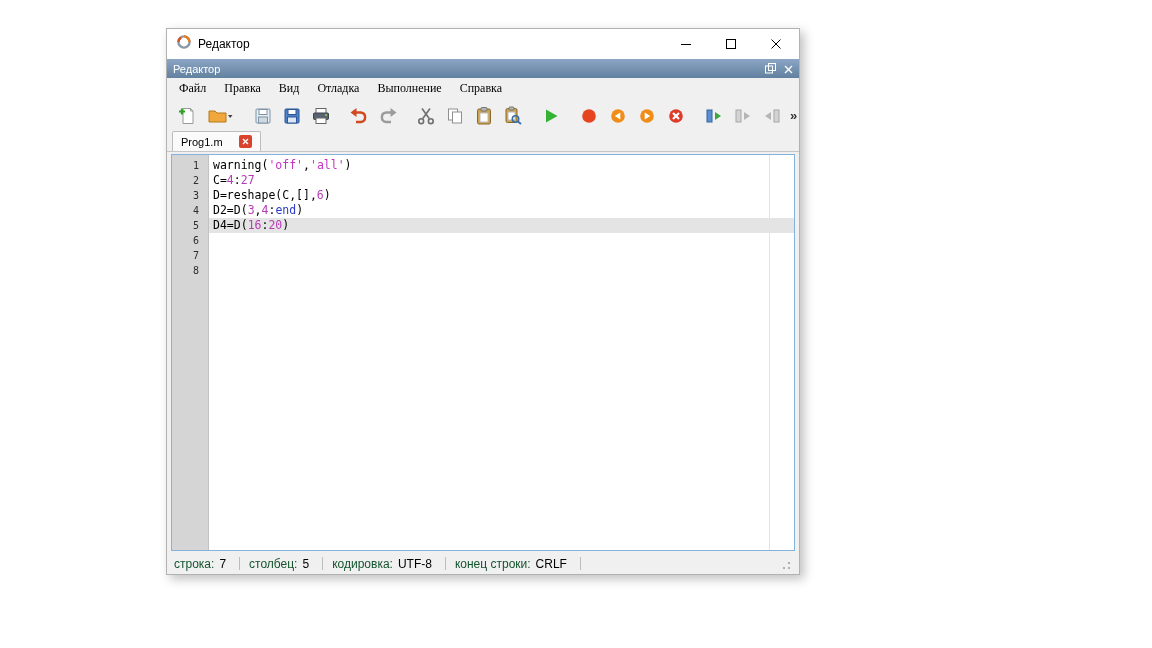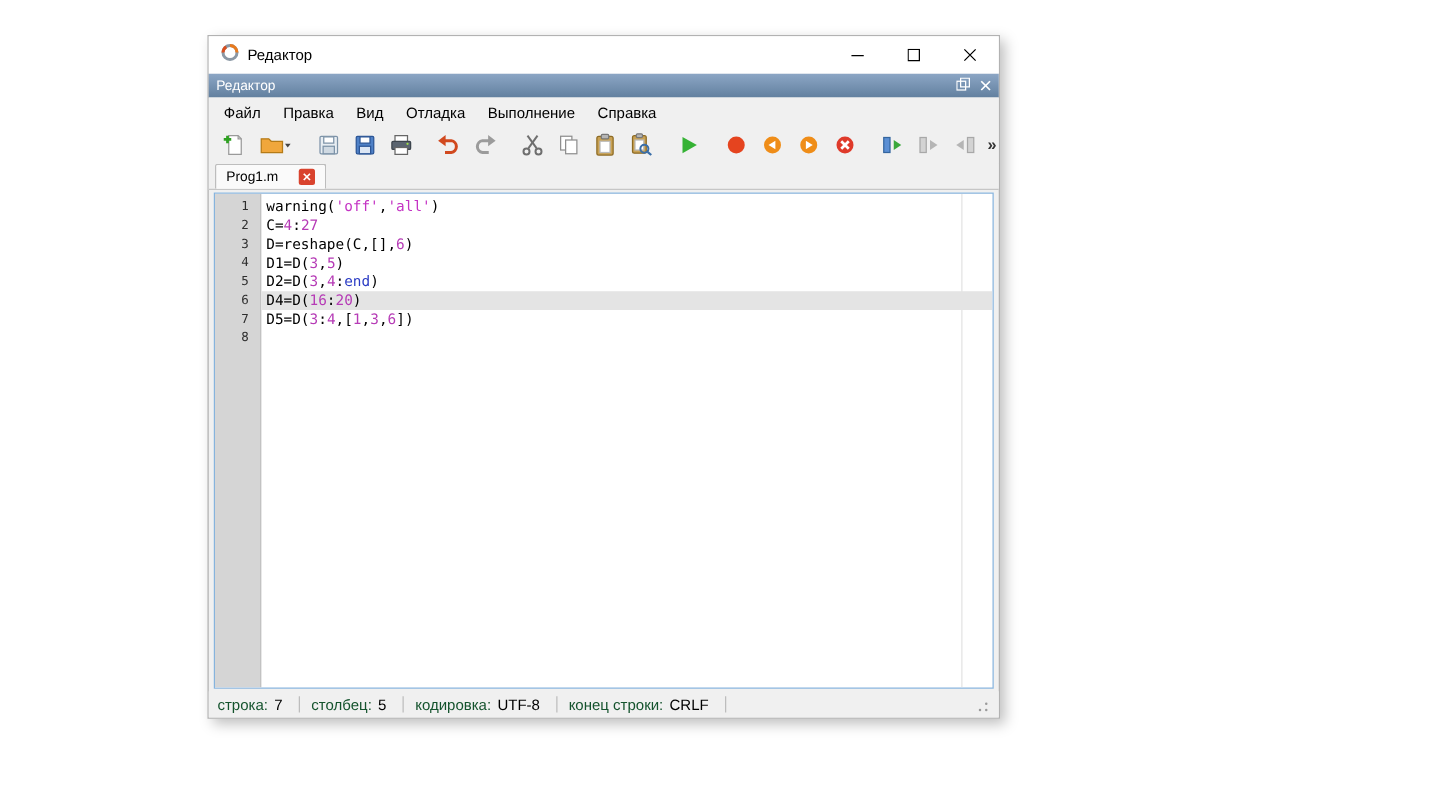--- a/index.html
+++ b/index.html
@@ -14,21 +14,21 @@
   .titlebar .title { font-size:12px; color:#000; margin-left:6px; }
   .win-controls { margin-left:auto; display:flex; height:100%; }
   .win-btn { width:45px; height:100%; display:flex; align-items:center; justify-content:center; cursor:default; }
 
   
   .dockbar { height:19px; background:linear-gradient(#8ca6c5,#62809f); display:flex; align-items:center; padding:0 6px; flex:0 0 auto; }
   .dockbar .dock-title { color:#fff; font-size:11px; }
   .dock-icons { margin-left:auto; display:flex; align-items:center; gap:8px; }
 
   
-  .menubar { height:22px; display:flex; align-items:flex-end; padding-left:3px; flex:0 0 auto; background:#f0f0f0; }
+  .menubar { height:22px; display:flex; align-items:flex-start; padding-left:3px; flex:0 0 auto; background:#f0f0f0;font-family:Liberation Serif, serif; }
   .menu-item { font-size:12px; color:#000; padding:3px 9px; }
 
   
   .toolbar { height:31px; display:flex; align-items:center; padding-left:5px; flex:0 0 auto; background:#f0f0f0; }
   .tbtn { width:29px; height:27px; display:flex; align-items:center; justify-content:center; flex:0 0 auto; }
   .tbtn.wide { width:38px; }
   .tb-gap { width:9px; flex:0 0 auto; }
   .tb-overflow { margin-left:auto; margin-right:3px; font-size:13px; font-weight:bold; color:#333; padding:0 4px; }
 
   
@@ -274,24 +274,22 @@
         <div class="gutter-num">6</div>
         <div class="gutter-num">7</div>
         <div class="gutter-num">8</div>
       </div>
     <div class="code-wrap" id="codewrap">
       <div class="edge-line"></div>
       <div id="codelines">
           <div class="line"><span class="tok-plain">warning(</span><span class="tok-string">'off'</span><span class="tok-plain">,</span><span class="tok-string">'all'</span><span class="tok-plain">)</span></div>
           <div class="line"><span class="tok-plain">C=</span><span class="tok-number">4</span><span class="tok-plain">:</span><span class="tok-number">27</span></div>
           <div class="line"><span class="tok-plain">D=reshape(C,[],</span><span class="tok-number">6</span><span class="tok-plain">)</span></div>
-          <div class="line"><span class="tok-plain">D1=D(</span><span class="tok-number">3</span><span class="tok-plain">,</span><span class="tok-number">5</span><span class="tok-plain">)</span></div>
           <div class="line"><span class="tok-plain">D2=D(</span><span class="tok-number">3</span><span class="tok-plain">,</span><span class="tok-number">4</span><span class="tok-plain">:</span><span class="tok-keyword">end</span><span class="tok-plain">)</span></div>
           <div class="line current"><span class="tok-plain">D4=D(</span><span class="tok-number">16</span><span class="tok-plain">:</span><span class="tok-number">20</span><span class="tok-plain">)</span></div>
-          <div class="line"><span class="tok-plain">D5=D(</span><span class="tok-number">3</span><span class="tok-plain">:</span><span class="tok-number">4</span><span class="tok-plain">,[</span><span class="tok-number">1</span><span class="tok-plain">,</span><span class="tok-number">3</span><span class="tok-plain">,</span><span class="tok-number">6</span><span class="tok-plain">])</span></div>
         </div>
     </div>
   </div>
 
   <div class="statusbar">
     <div style="display:flex;align-items:center;" id="statusitems">
         <span class="st-label">строка:</span>
         <span class="st-value">7</span>
         <div class="st-sep"></div>
         <span class="st-label">столбец:</span>

